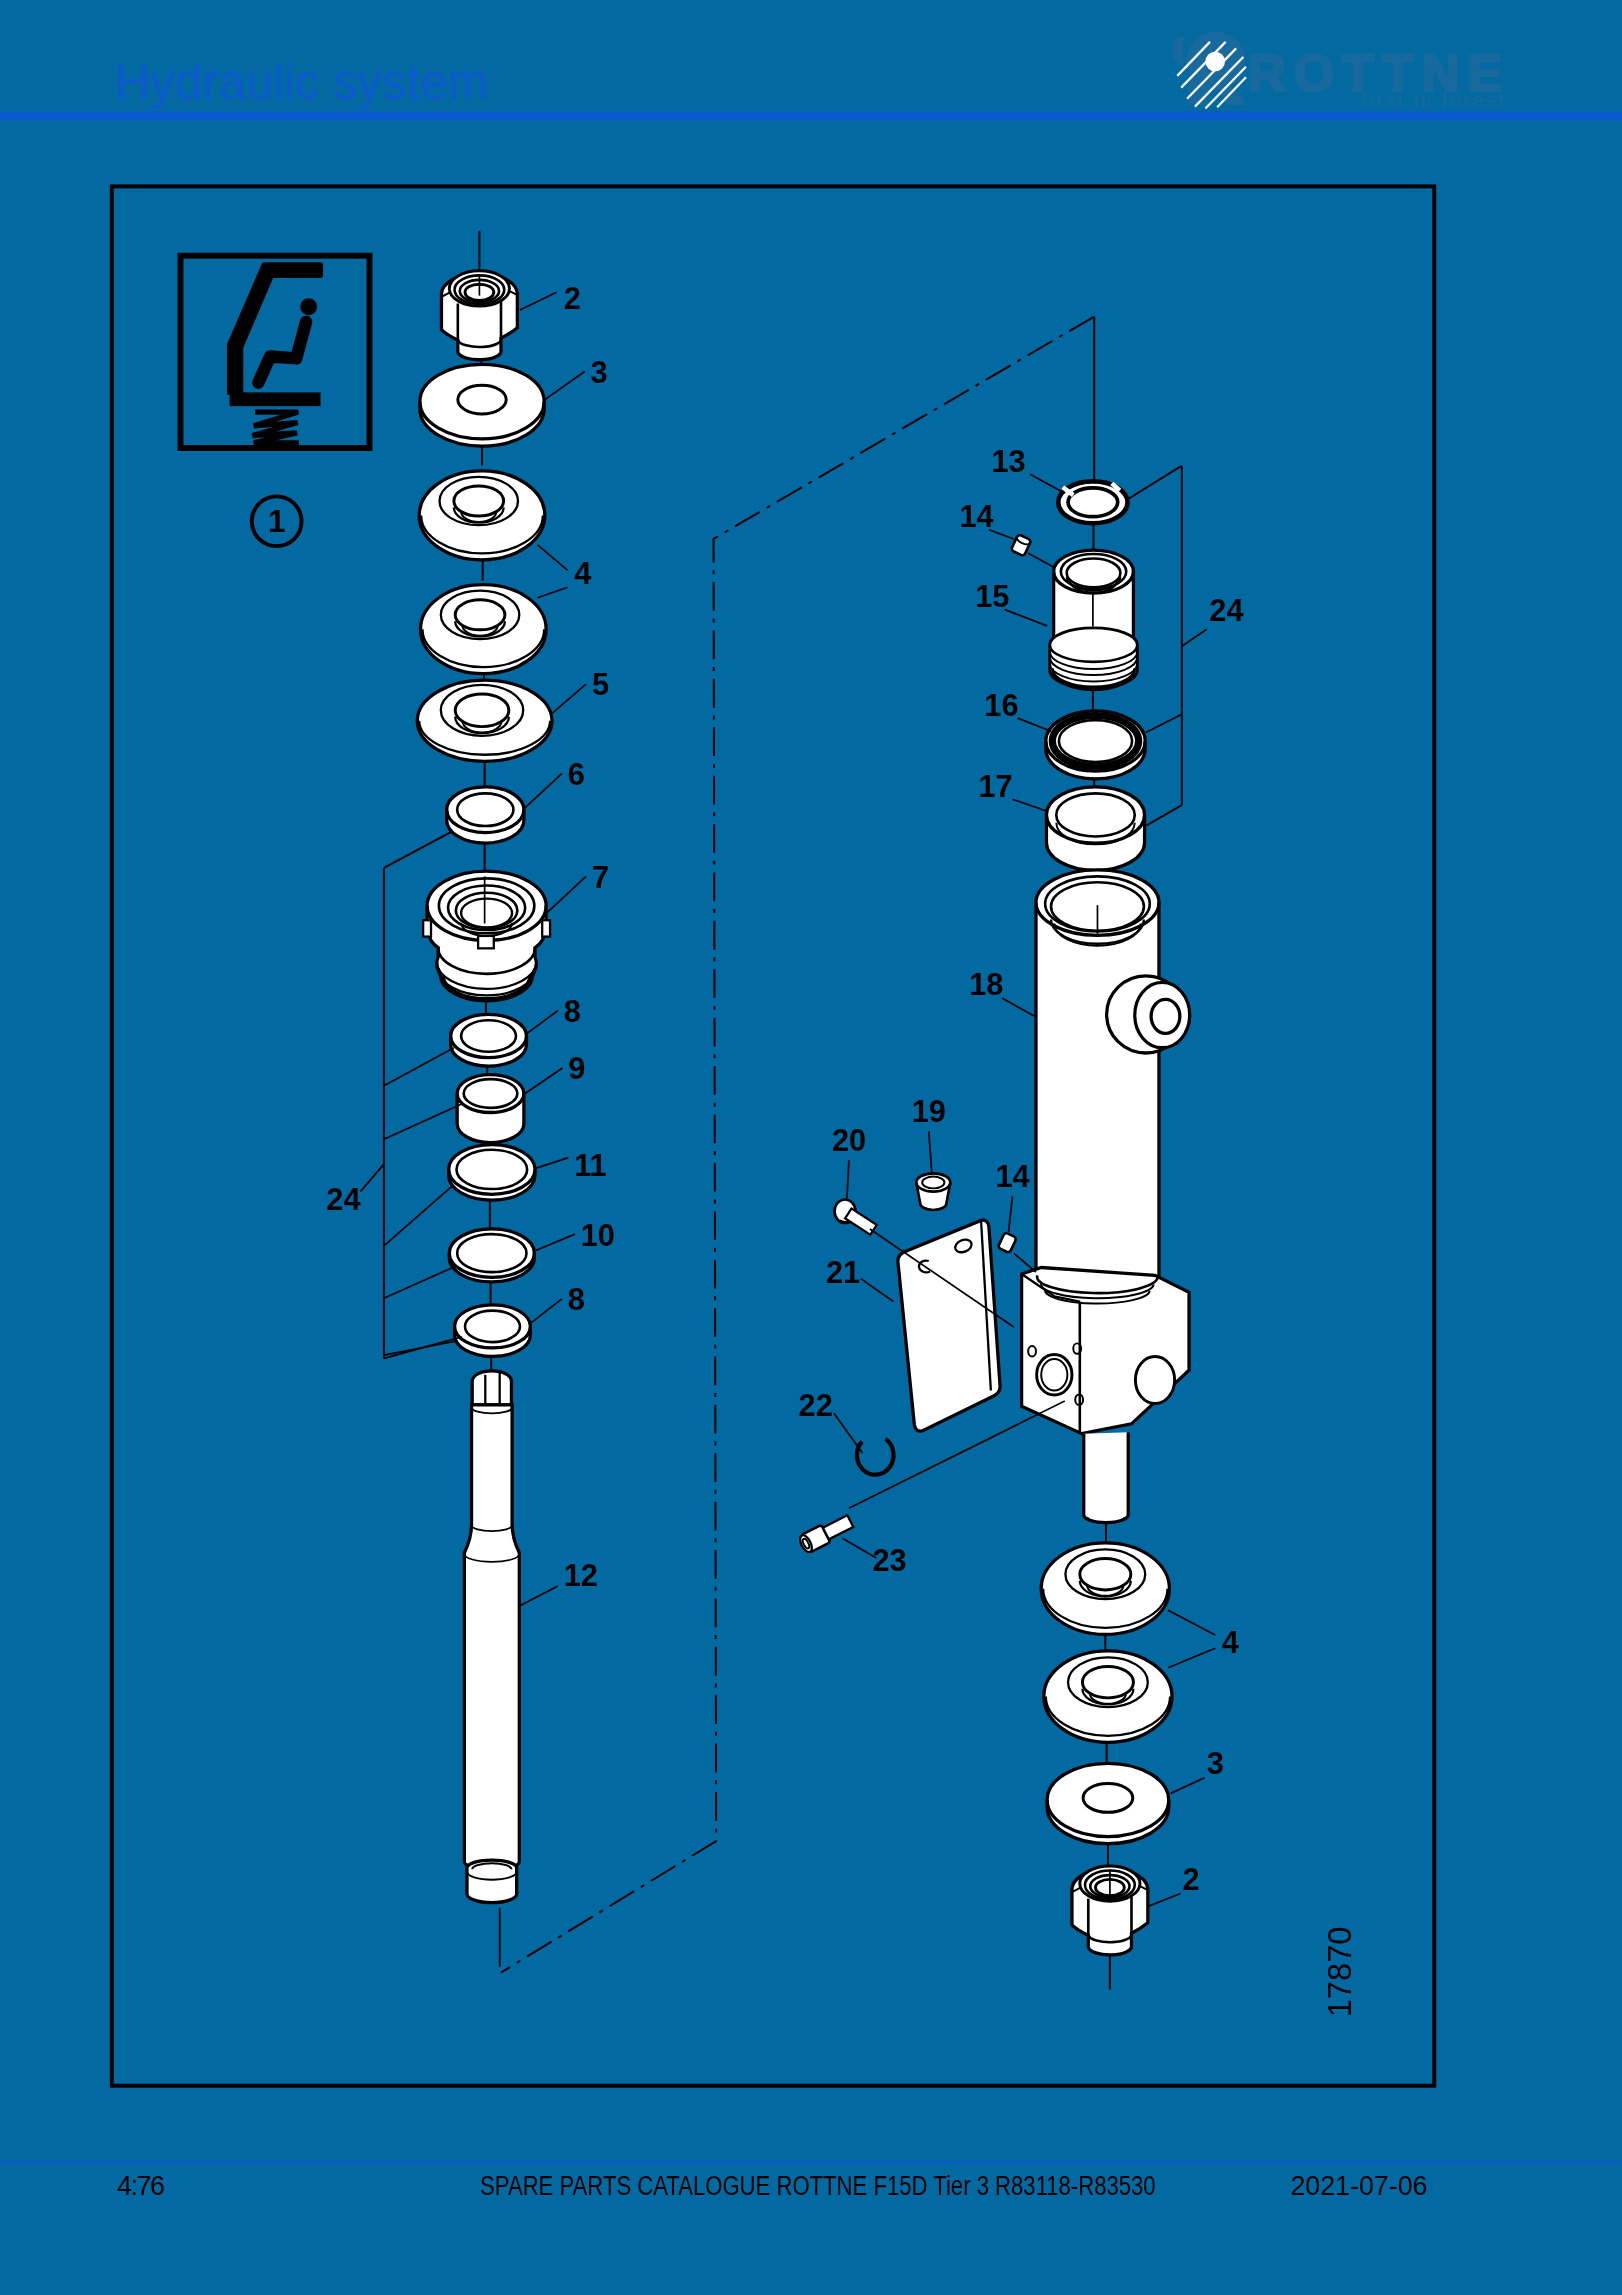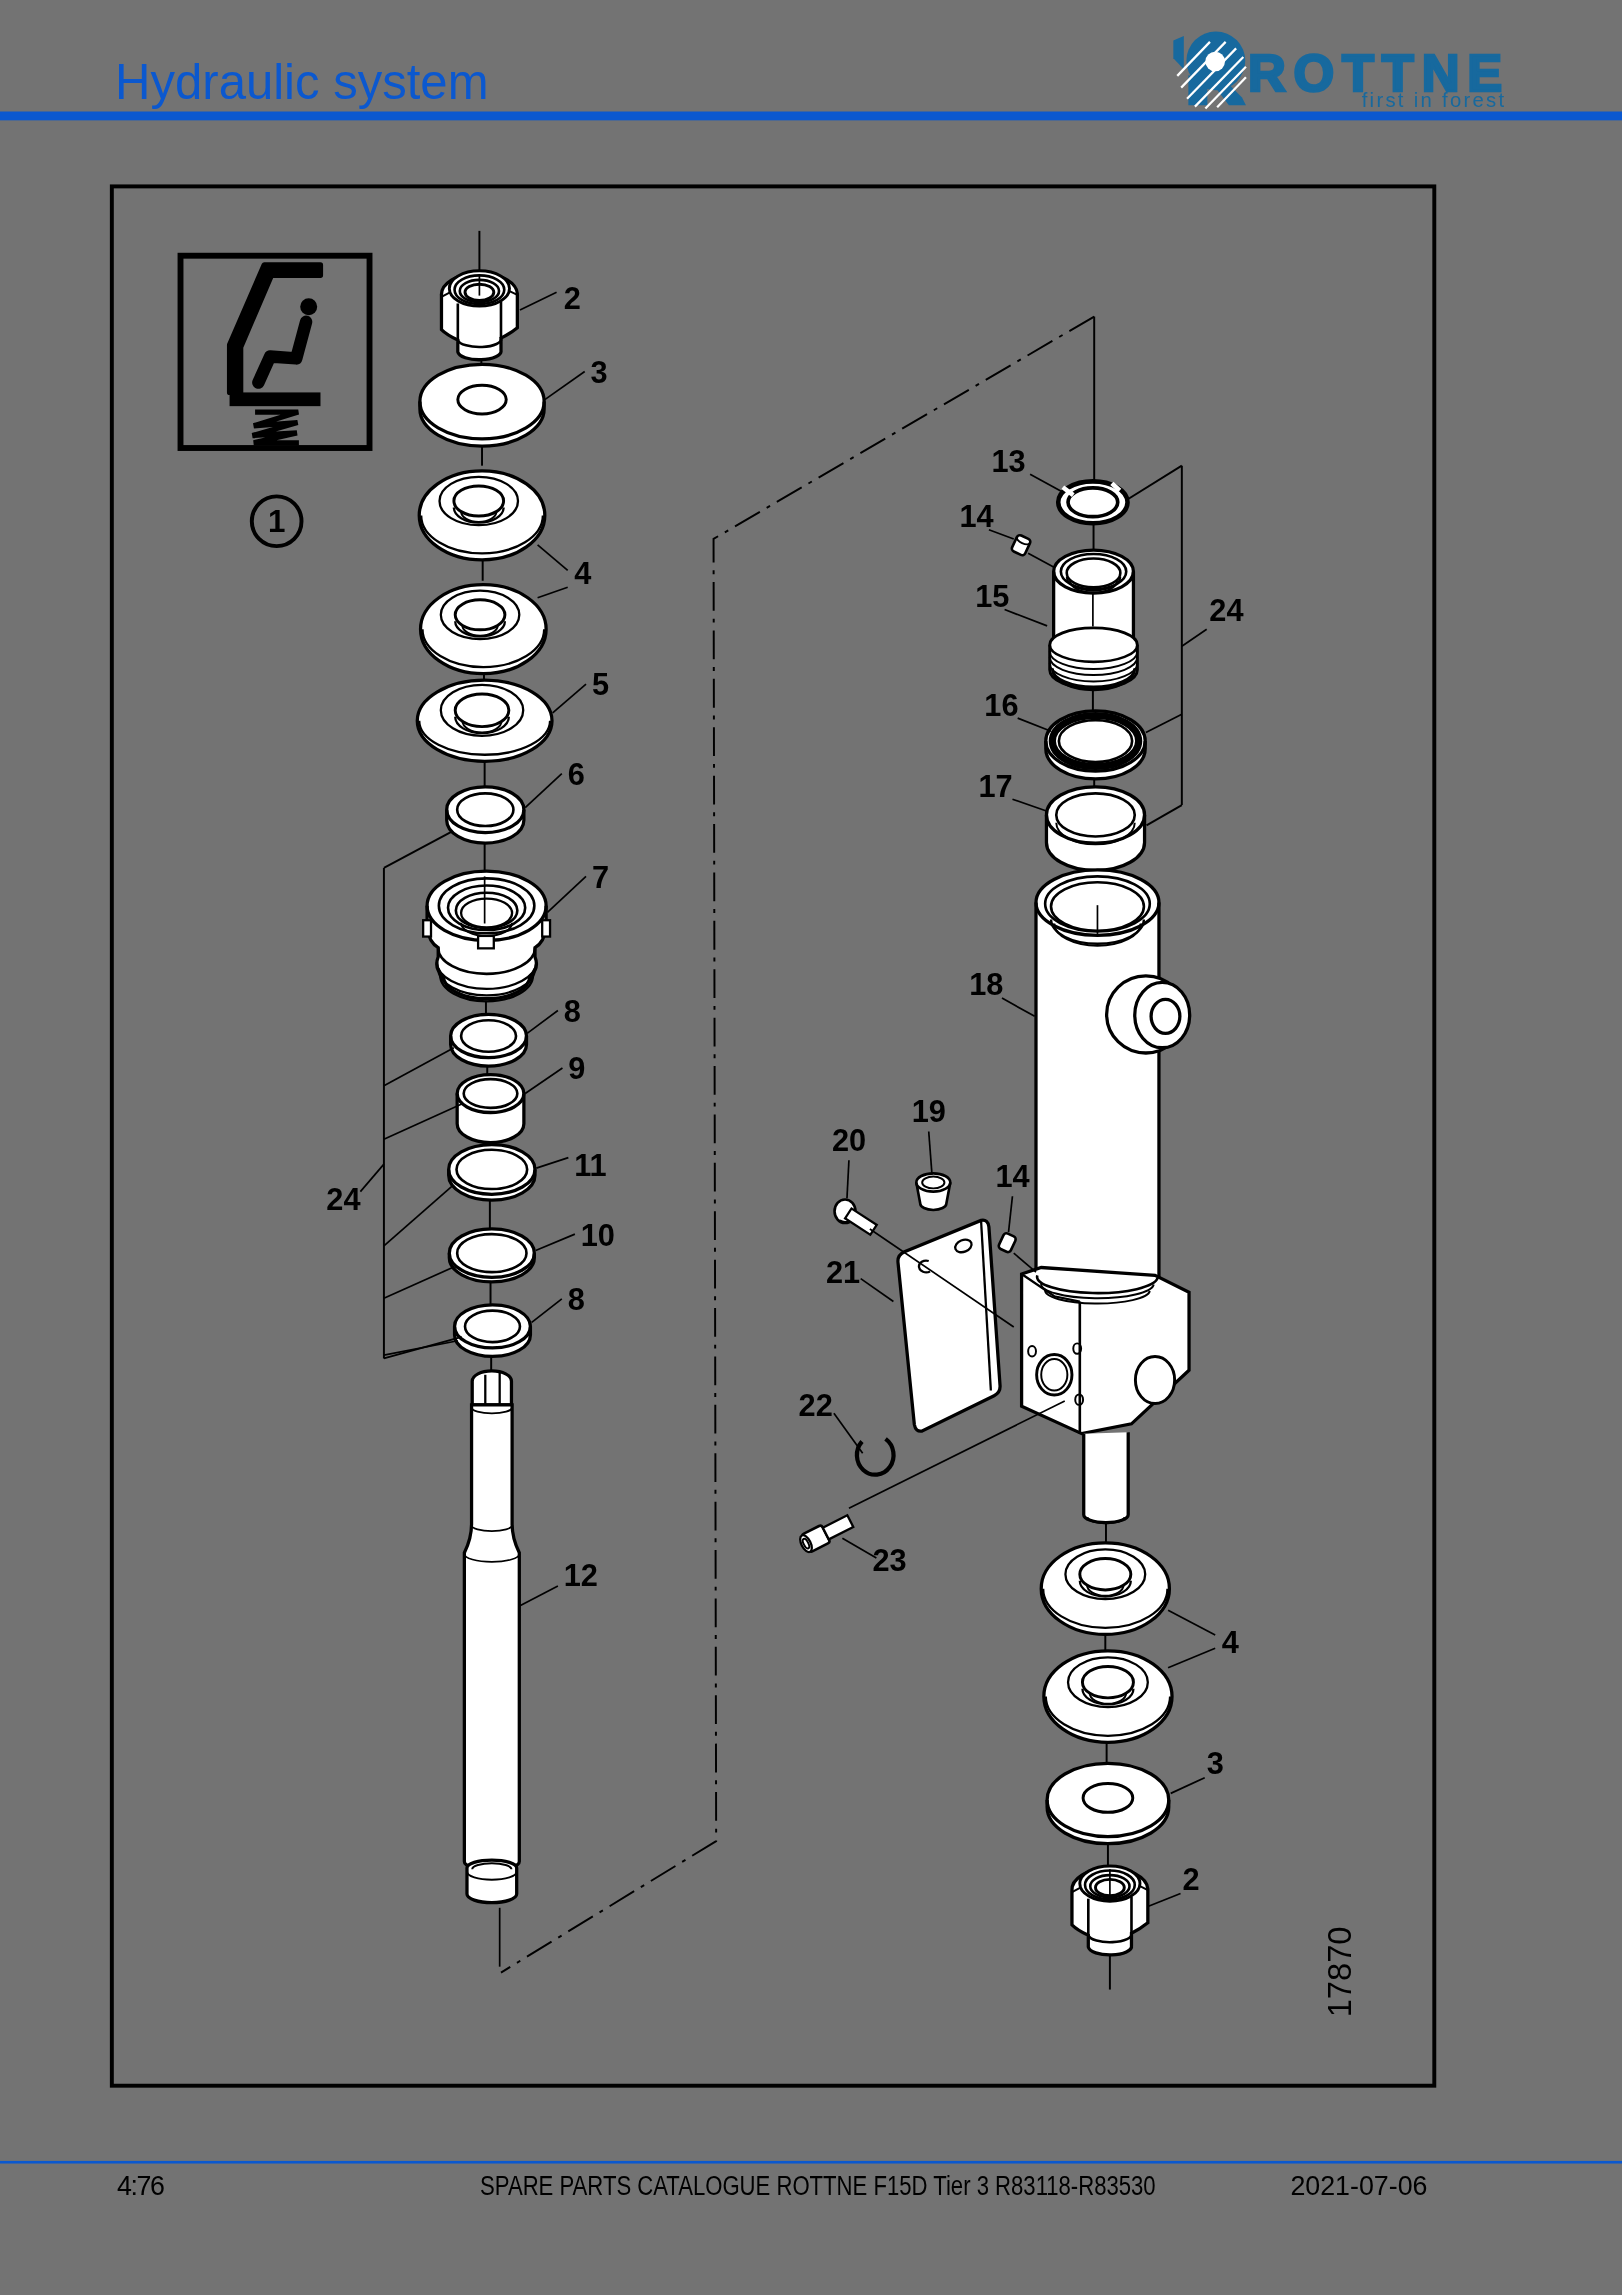--- a/index.html
+++ b/index.html
@@ -1,16 +1,16 @@
 <!DOCTYPE html>
 <html style="font-size:10.5px"><head>
 <meta charset="utf-8">
 <style>
   html,body{margin:0;padding:0;background:#ffffff;}
-  #page{position:relative;width:1622px;height:2295px;background:#737373;overflow:hidden;
+  #page{position:relative;width:1622px;height:2295px;background:#0369a1;overflow:hidden;
         font-family:"Liberation Sans", sans-serif;}
   svg{display:block}
 </style>
 </head>
 <body>
 <div id="page">
 <svg width="1622" height="2295" viewBox="0 0 2480 3509">
 
 <text x="176" y="152" font-size="75" fill="#0b58cf">Hydraulic system</text>
 <rect x="0" y="170.5" width="2480" height="13.5" fill="#0b58cf"></rect>

